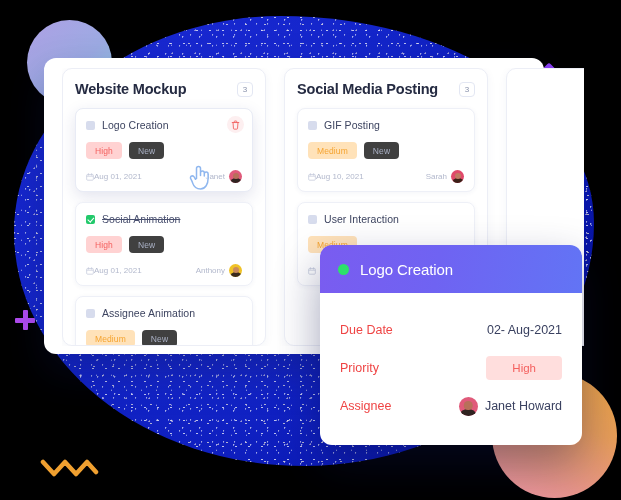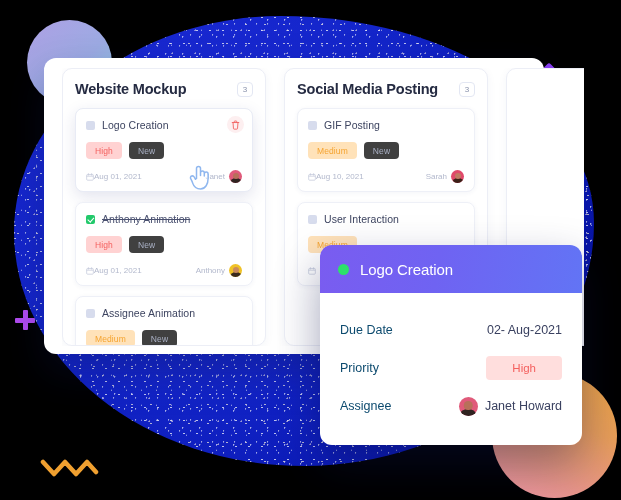--- a/index.html
+++ b/index.html
@@ -332,21 +332,21 @@
     padding: 18px 20px 20px;
   }
   .detail-row {
     display: flex;
     align-items: center;
     justify-content: space-between;
     min-height: 38px;
   }
   .detail-label {
     font-size: 12.5px;
-    color: #0c4a6e;
+    color: #ef4444;
   }
   .detail-value {
     font-size: 12.5px;
     color: #3a4160;
     font-weight: 400;
   }
   .detail-pill {
     background: #ffdedd;
     color: #f4615f;
     font-size: 11.5px;
@@ -436,21 +436,21 @@
               <span class="avatar" style="background:#e05a7a">
                 <span class="avatar-body" style="background:#2f2320"></span>
                 <span class="avatar-face" style="background:#b8705a"></span>
               </span>
             </span>
           </div>
         </div>
         <div class="task-card">
           <div class="task-title-row">
             <span class="checkbox checked"></span>
-            <span class="task-title done">Anthony Animation</span>
+            <span class="task-title done">Social Animation</span>
           </div>
           <div class="tag-row">
             <span class="tag tag-high">High</span>
             <span class="tag tag-new">New</span>
           </div>
           <div class="meta-row">
             <span class="meta-date">
               <svg width="8" height="8" viewBox="0 0 12 12" fill="none">
                 <rect x="1" y="2.2" width="10" height="8.6" rx="1.4" stroke="#c2c8da" stroke-width="1.1"></rect>
                 <path d="M1 4.8 H11" stroke="#c2c8da" stroke-width="1.1"></path>

